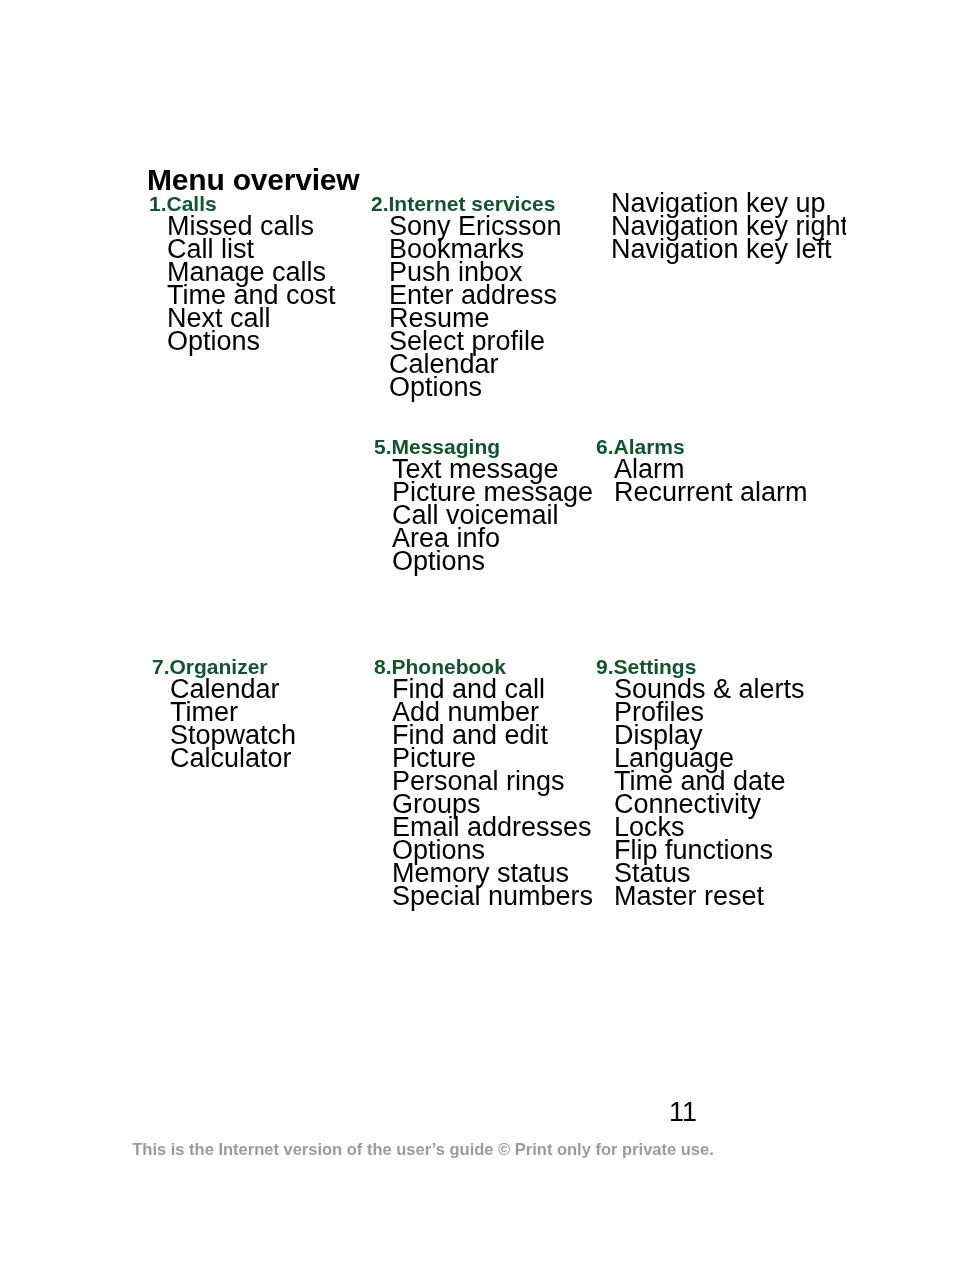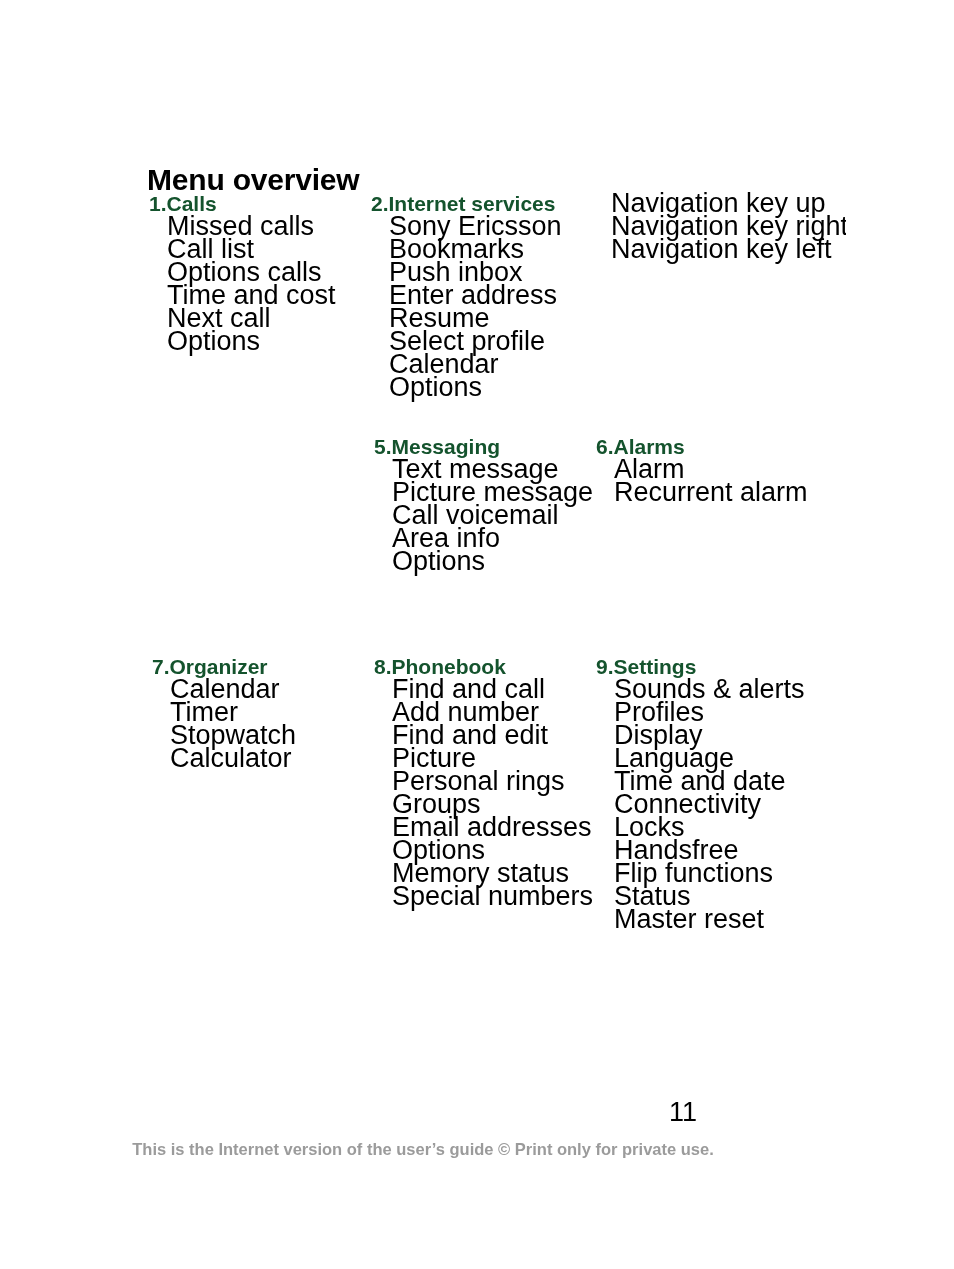--- a/index.html
+++ b/index.html
@@ -108,21 +108,21 @@
   <h1 class="page-title">Menu overview</h1>
 
   <div class="menu-grid">
 
     <div class="menu-row row-1">
       <div class="menu-col col-a">
         <span class="menu-heading">1.Calls</span>
         <ul class="menu-items">
           <li>Missed calls</li>
           <li>Call list</li>
-          <li>Options calls</li>
+          <li>Manage calls</li>
           <li>Time and cost</li>
           <li>Next call</li>
           <li>Options</li>
         </ul>
       </div>
 
       <div class="menu-col col-b">
         <span class="menu-heading">2.Internet services</span>
         <ul class="menu-items">
           <li>Sony Ericsson</li>
@@ -197,21 +197,20 @@
       <div class="menu-col col-c">
         <span class="menu-heading">9.Settings</span>
         <ul class="menu-items">
           <li>Sounds &amp; alerts</li>
           <li>Profiles</li>
           <li>Display</li>
           <li>Language</li>
           <li>Time and date</li>
           <li>Connectivity</li>
           <li>Locks</li>
-          <li>Handsfree</li>
           <li>Flip functions</li>
           <li>Status</li>
           <li>Master reset</li>
         </ul>
       </div>
     </div>
 
   </div>
 
   <div class="page-number">11</div>

